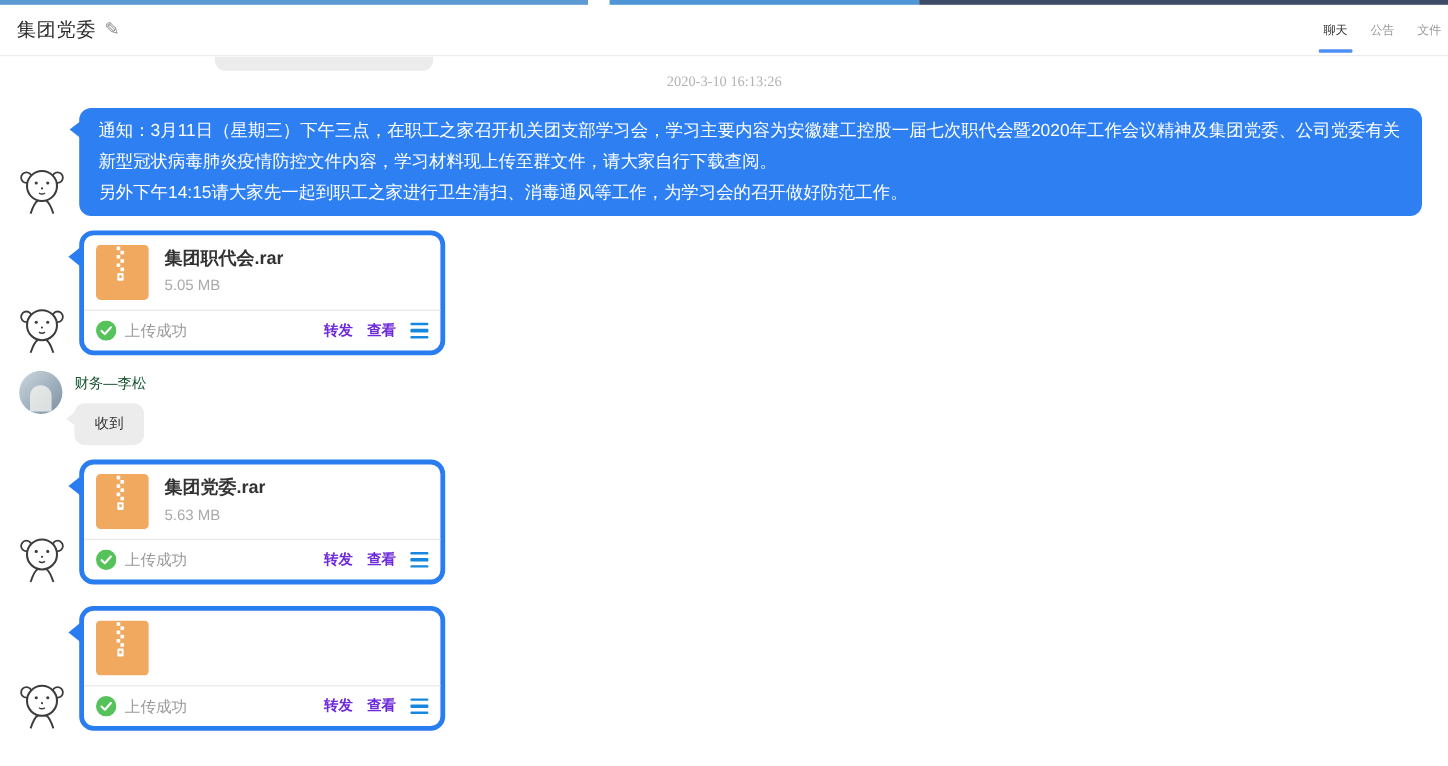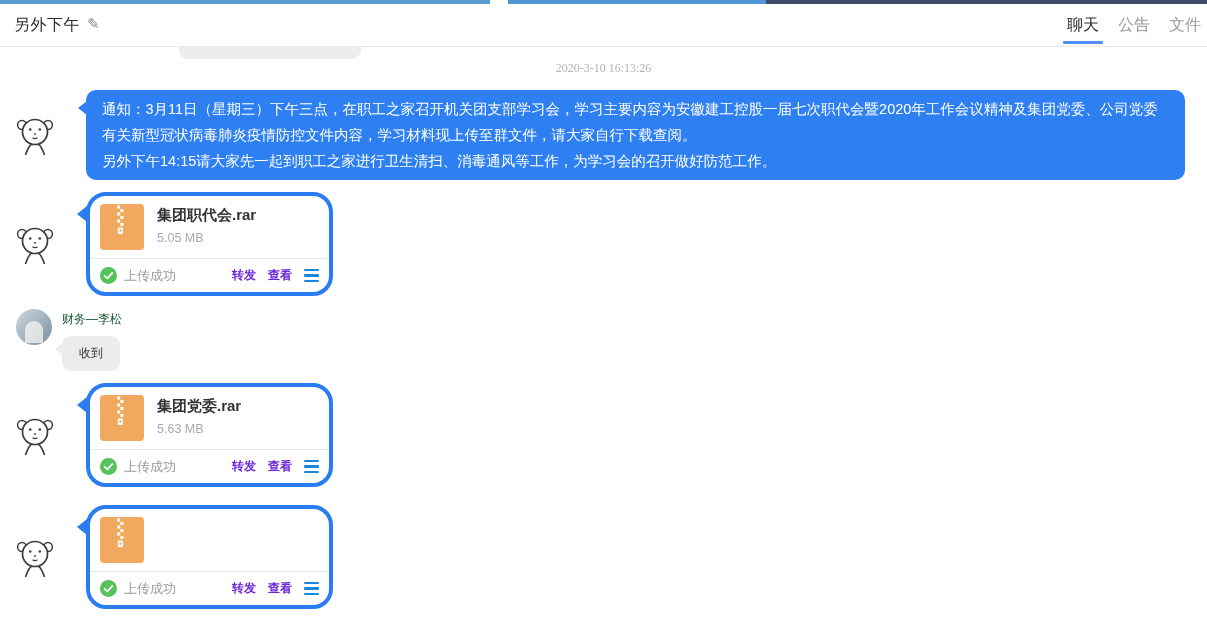--- a/index.html
+++ b/index.html
@@ -13,50 +13,50 @@
   .seg-b { left:508px; width:258px; background:#4e96d6; }
   .seg-c { left:766px; width:441px; background:#3d4a68; }
 
   
   .header { height:43px; display:flex; align-items:center; justify-content:space-between;
     padding:0 4px 0 14px; border-bottom:1px solid #e9e9e9; background:#fff; }
   .title-wrap { display:flex; align-items:center; gap:7px; }
   .title { font-size:16px; color:#2b2b2b; letter-spacing:0.5px; }
   .edit-icon { font-size:15px; color:#8a8a8a; transform:translateY(-1px); cursor:pointer; }
   .tabs { display:flex; align-items:center; gap:19px; padding-right:2px; height:100%; }
-  .tab { font-size:16px; color:#9a9a9a; cursor:pointer; position:relative;
+  .tab { font-size:10px; color:#9a9a9a; cursor:pointer; position:relative;
     height:100%; display:flex; align-items:center; }
   .tab.active { color:#2f2f2f; }
   .tab.active::after { content:""; position:absolute; left:-4px; right:-4px; bottom:2px;
     height:3px; background:#4f8ef7; border-radius:1px; }
 
   
   .chat { position:relative; height:590px; background:#fff; overflow:hidden; }
   .remnant { position:absolute; left:179px; top:0; width:182px; height:12px;
     background:#ececec; border-radius:0 0 9px 9px; }
   .ts { text-align:center; font-size:12px; color:#b2b2b2;font-family:Liberation Serif, serif; }
   .ts1 { padding-top:14px; }
   .ts2 { margin-top:10px; }
 
-  .msg-row { display:flex; align-items:center; padding-left:12px;gap:20px; }
+  .msg-row { display:flex; align-items:flex-end; padding-left:12px; }
   .doodle-avatar { width:46px; height:42px; flex:0 0 46px; margin-top:2px; cursor:pointer; }
 
   
   .notice-row { margin-top:14px; }
   .bubble-blue { position:relative; margin-left:8px; margin-right:22px; flex:1;
     background:#2e80f2; border-radius:10px; padding:6px 16px; color:#fff;
     font-size:14.5px; line-height:26px; }
   .bubble-blue .tail { position:absolute; left:-8px; top:11px; width:0; height:0;
     border-top:7px solid transparent; border-bottom:7px solid transparent;
     border-right:9px solid #2e80f2; }
 
   
   .file-row { margin-top:12px; }
-  .file-card { position:relative; margin-left:8px; width:247px; background:#fff;
-    border:4px solid #2a7df0; border-radius:20px; cursor:pointer; }
+  .file-card { position:relative; margin-left:8px; width:305px; background:#fff;
+    border:4px solid #2a7df0; border-radius:12px; cursor:pointer; }
   .file-card .tail { position:absolute; left:-13px; top:10px; width:0; height:0;
     border-top:8px solid transparent; border-bottom:8px solid transparent;
     border-right:10px solid #2a7df0; }
   .card-top { display:flex; gap:13px; padding:8px 12px 8px 10px; align-items:flex-start; }
   .zip-icon { width:44px; height:46px; flex:0 0 44px; }
   .file-meta { padding-top:2px; min-width:0; }
   .file-name { font-size:15px; font-weight:bold; color:#333; white-space:nowrap;
     overflow:hidden; }
   .file-size { font-size:12.5px; color:#a9a9a9; margin-top:6px; }
   .card-divider { height:1px; background:#e8e8e8; }
@@ -90,21 +90,21 @@
 <body>
 
 <div class="top-strip">
   <div class="seg seg-a"></div>
   <div class="seg seg-b"></div>
   <div class="seg seg-c"></div>
 </div>
 
 <div class="header">
   <div class="title-wrap">
-    <span class="title">另外下午</span>
+    <span class="title">集团党委</span>
     <span class="edit-icon">✎</span>
   </div>
   <div class="tabs">
     <div class="tab active">聊天</div>
     <div class="tab">公告</div>
     <div class="tab">文件</div>
   </div>
 </div>
 
 <div class="chat">

